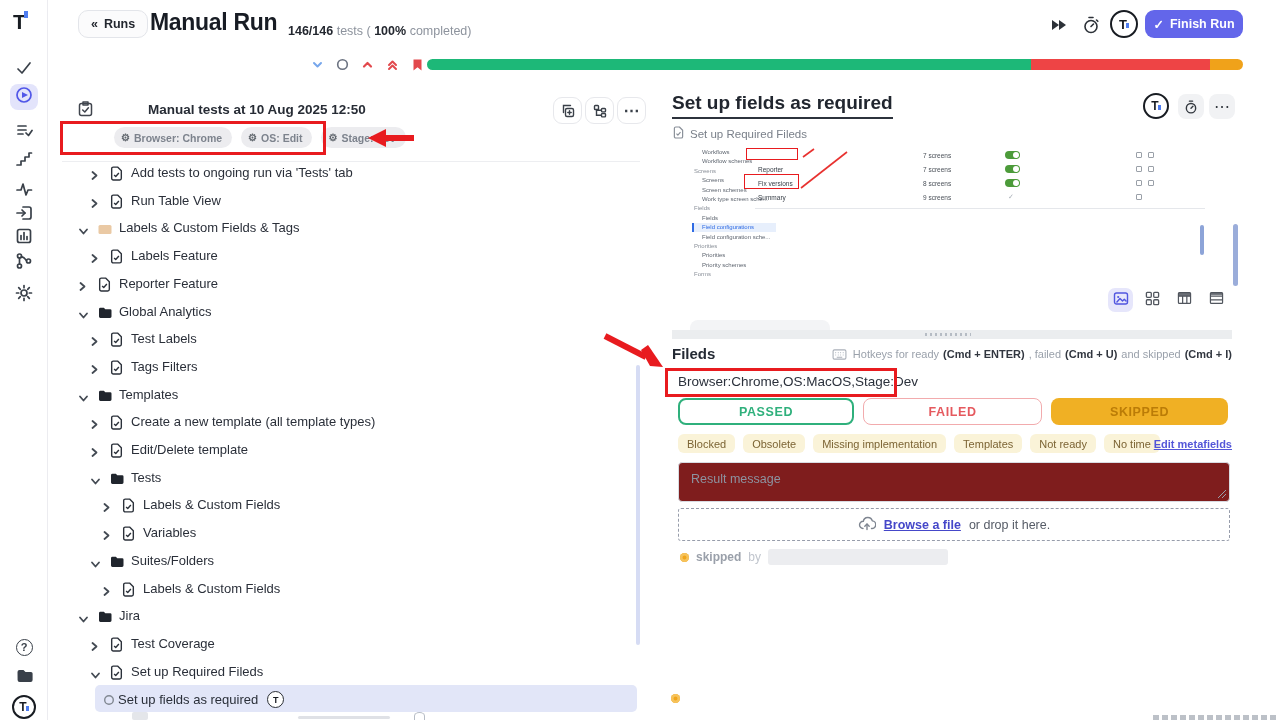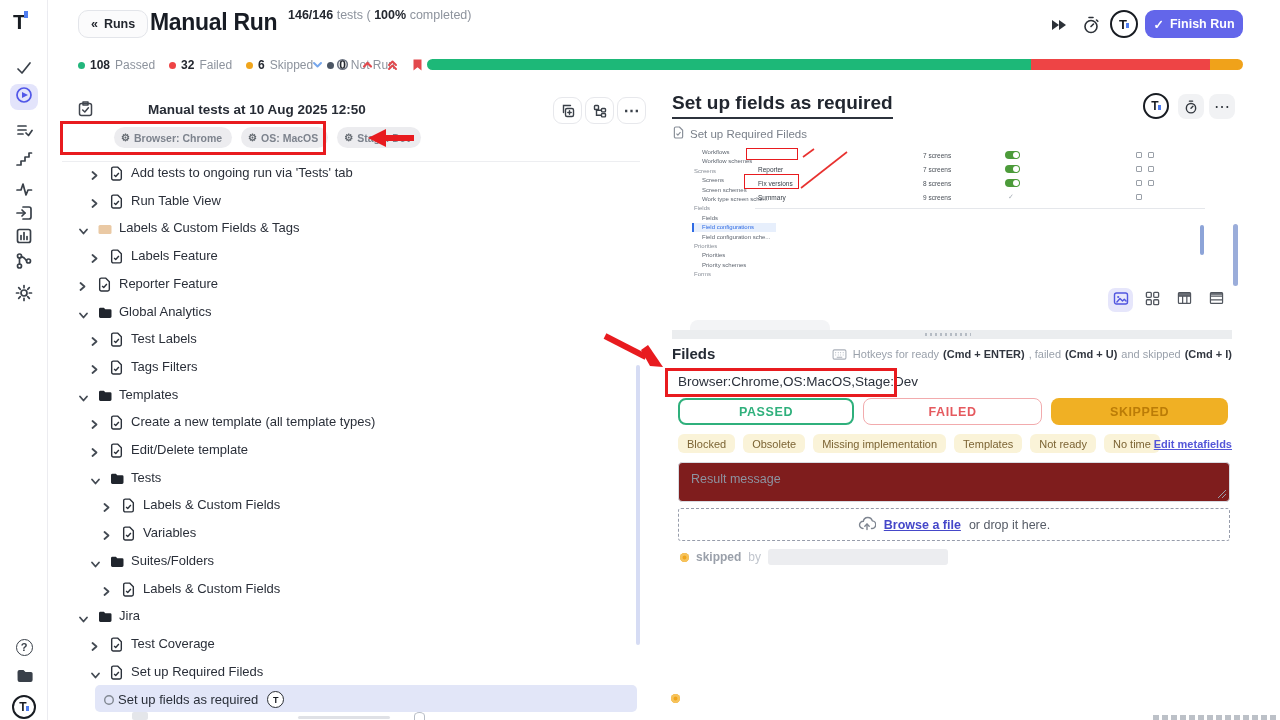--- a/index.html
+++ b/index.html
@@ -15,21 +15,21 @@
   .rail-btn { position:absolute; left:10px; width:28px; height:26px; display:flex; align-items:center; justify-content:center; border-radius:8px; color:#394049; }
   .rail-btn.active { background:#e3e4fb; color:#5157e8; }
   .rail-btn svg { stroke:currentColor; fill:none; stroke-width:1.7; stroke-linecap:round; stroke-linejoin:round; }
   .help-circle { width:17px; height:17px; border:1.6px solid #394049; border-radius:50%; font-size:11px; font-weight:700; display:flex; align-items:center; justify-content:center; color:#394049; }
   .t-avatar { width:24px; height:24px; border:2px solid #181c22; border-radius:50%; display:flex; align-items:center; justify-content:center; font-weight:800; font-size:12px; color:#181c22; background:#fff; }
   .t-avatar i { display:inline-block; width:3px; height:5px; background:#4f7df0; margin-left:-1px; vertical-align:top; margin-top:2px; }
 
   
   .back-btn { position:absolute; left:78px; top:10px; height:28px; padding:0 12px; border:1px solid #e3e5ea; background:#fbfbfc; border-radius:10px; display:flex; align-items:center; gap:6px; font-size:12.5px; font-weight:700; color:#23272f; }
   .page-title { position:absolute; left:150px; top:9px; font-size:23px; font-weight:800; color:#181c24; letter-spacing:-0.3px; }
-  .title-sub { position:absolute; left:288px; top:8px; font-size:12.5px; color:#8d939d; }
+  .title-sub { position:absolute; left:288px; top:24px; font-size:12.5px; color:#8d939d; }
   .title-sub b { color:#23272f; }
   .finish-btn { position:absolute; left:1145px; top:10px; width:98px; height:28px; background:#6366ea; color:#fff; border-radius:9px; display:flex; align-items:center; justify-content:center; gap:6px; font-size:12.5px; font-weight:700; }
   .hdr-ico { position:absolute; top:16px; width:18px; height:18px; display:flex; align-items:center; justify-content:center; color:#2c3138; }
 
   
   .counts { position:absolute; left:78px; top:58px; display:flex; align-items:center; gap:14px; font-size:12px; }
   .count-item { display:flex; align-items:center; gap:5px; }
   .count-dot { width:7px; height:7px; border-radius:50%; }
   .count-item b { color:#23272f; } .count-item span.lbl { color:#8d939d; }
   .mini-icos { position:absolute; left:310px; top:57px; display:flex; gap:10px; align-items:center; }
@@ -229,42 +229,20 @@
       </svg>
   </div>
   <div class="abs" style="left:1110px; top:10px;">
     <div class="t-avatar" style="width:28px;height:28px;font-size:13px;">T<i></i></div>
   </div>
   <button class="finish-btn" style="border:none;cursor:pointer;font-family:inherit;">
     <span>✓</span>
     <span>Finish Run</span>
   </button>
 
-  <div class="counts" id="status-counts">
-      <div class="count-item">
-        <span class="count-dot" style="background:#23b67c"></span>
-        <b>108</b>
-        <span class="lbl">Passed</span>
-      </div>
-      <div class="count-item">
-        <span class="count-dot" style="background:#ee4445"></span>
-        <b>32</b>
-        <span class="lbl">Failed</span>
-      </div>
-      <div class="count-item">
-        <span class="count-dot" style="background:#f0a51c"></span>
-        <b>6</b>
-        <span class="lbl">Skipped</span>
-      </div>
-      <div class="count-item">
-        <span class="count-dot" style="background:#4b5563"></span>
-        <b>0</b>
-        <span class="lbl">Not Run</span>
-      </div>
-    </div>
   <div class="mini-icos" id="status-icons">
       <div class="mi">
         <svg width="13" height="13" viewBox="0 0 13 13" fill="none" stroke="#77a7ec" stroke-width="2" stroke-linecap="round" stroke-linejoin="round">
           <polyline points="3,5 6.5,8.5 10,5"></polyline>
         </svg>
       </div>
       <div class="mi">
         <svg width="13" height="13" viewBox="0 0 13 13" fill="none" stroke="#6b7280" stroke-width="1.6">
           <circle cx="6.5" cy="6.5" r="4.8"></circle>
         </svg>
@@ -319,21 +297,21 @@
     </div>
     <div class="sq-btn" style="left:569px;" aria-label="more">⋯</div>
 
     <div class="badges" id="run-badges">
         <div class="badge">
           <span class="g">⚙</span>
           <span>Browser: Chrome</span>
         </div>
         <div class="badge">
           <span class="g">⚙</span>
-          <span>OS: MacOS</span>
+          <span>OS: Edit</span>
         </div>
         <div class="badge">
           <span class="g">⚙</span>
           <span>Stage: Dev</span>
         </div>
       </div>
     <div class="panel-divider"></div>
 
     <div id="tree">
         <div class="tree-row" style="top: 159px;">

